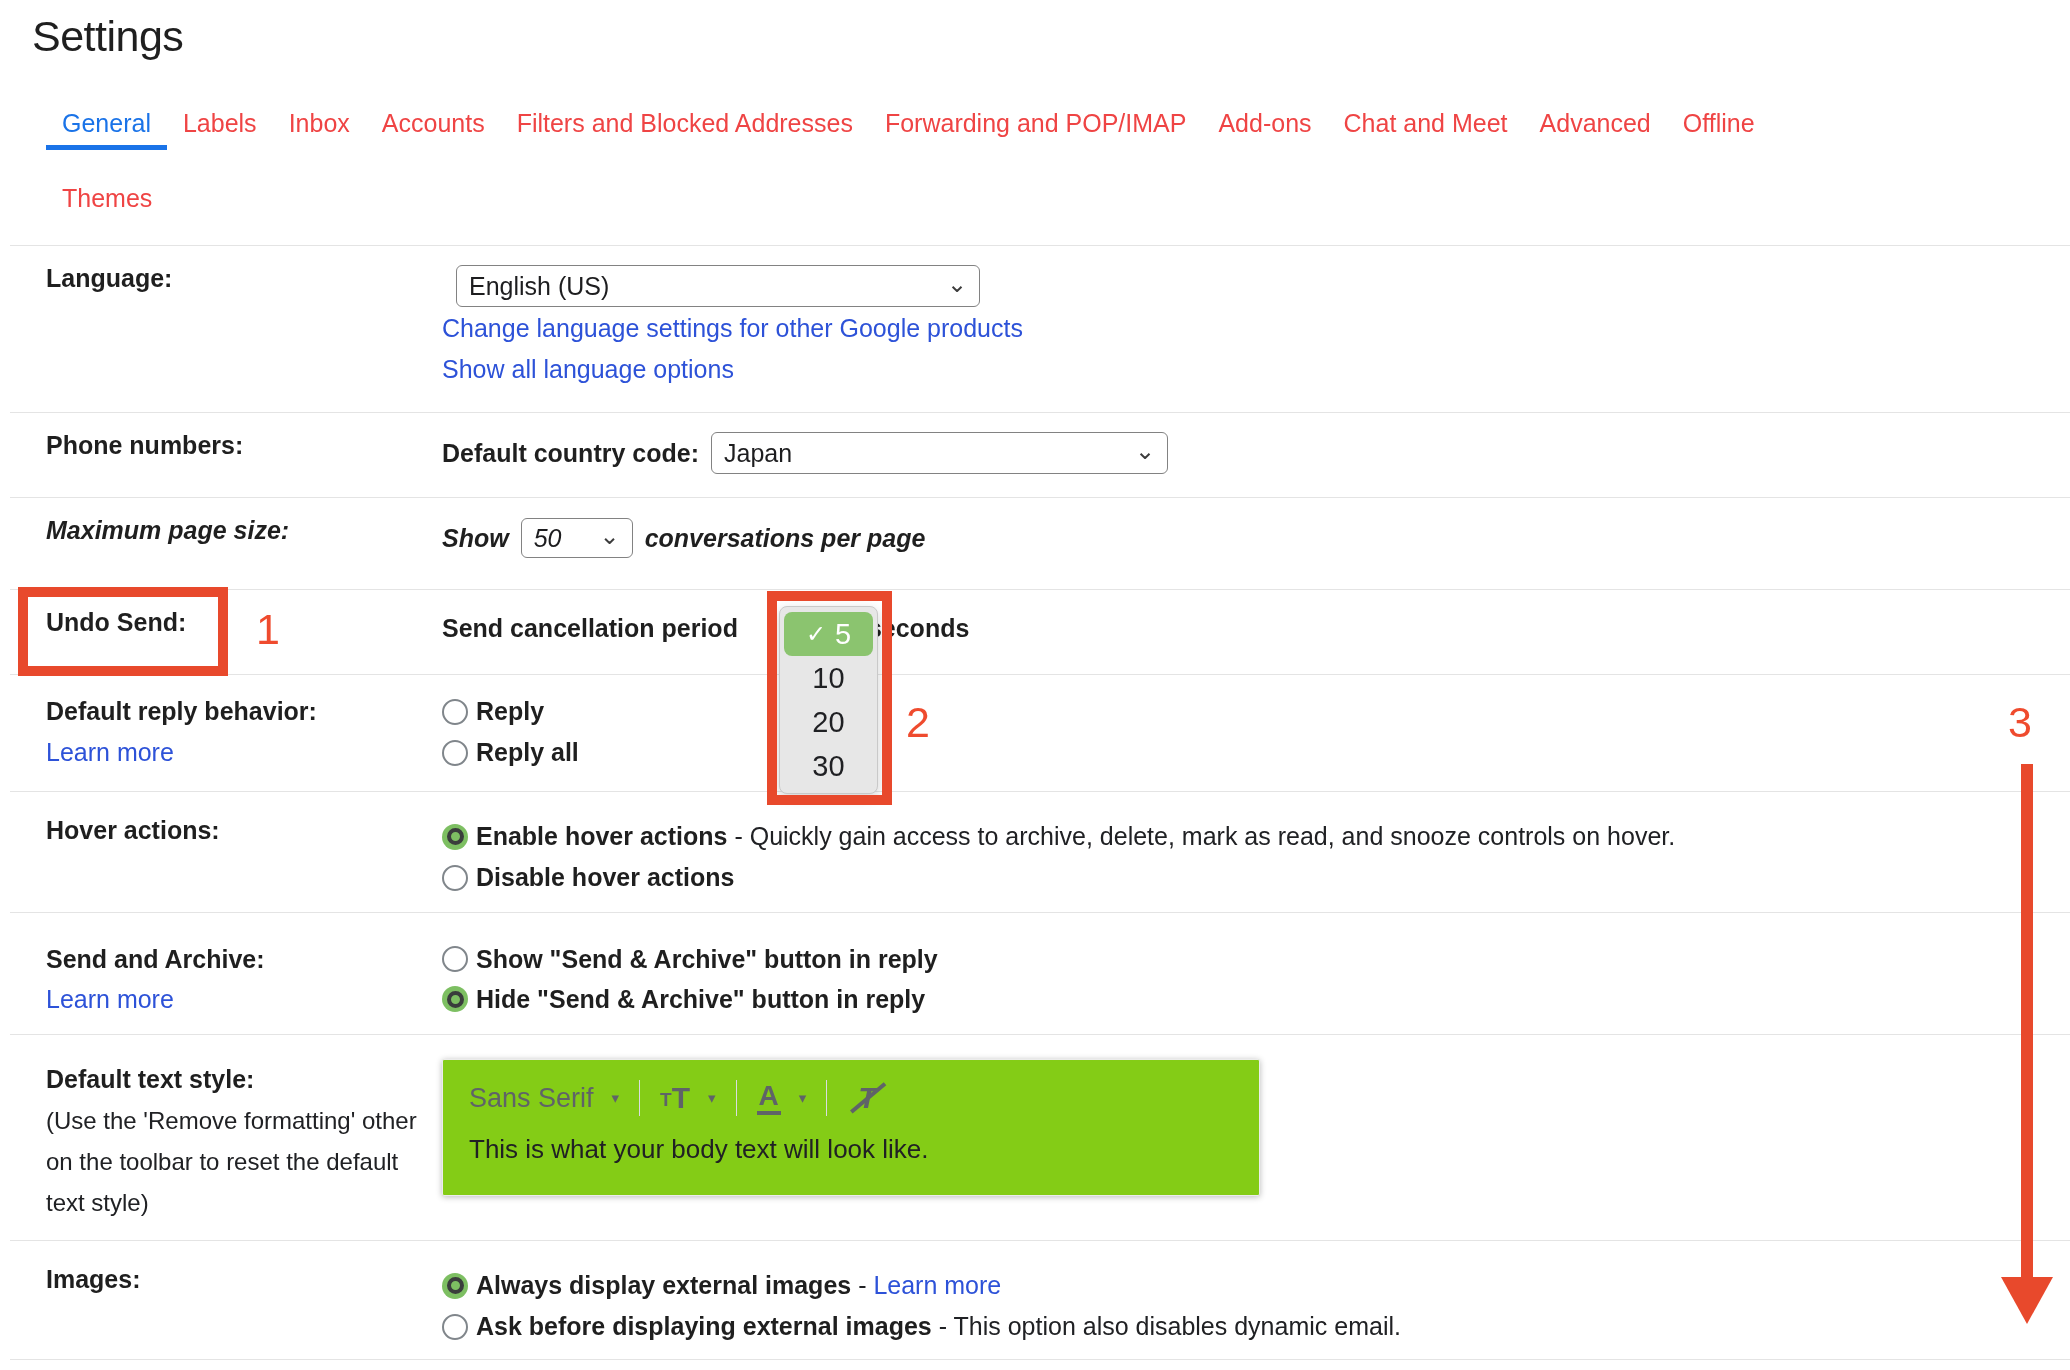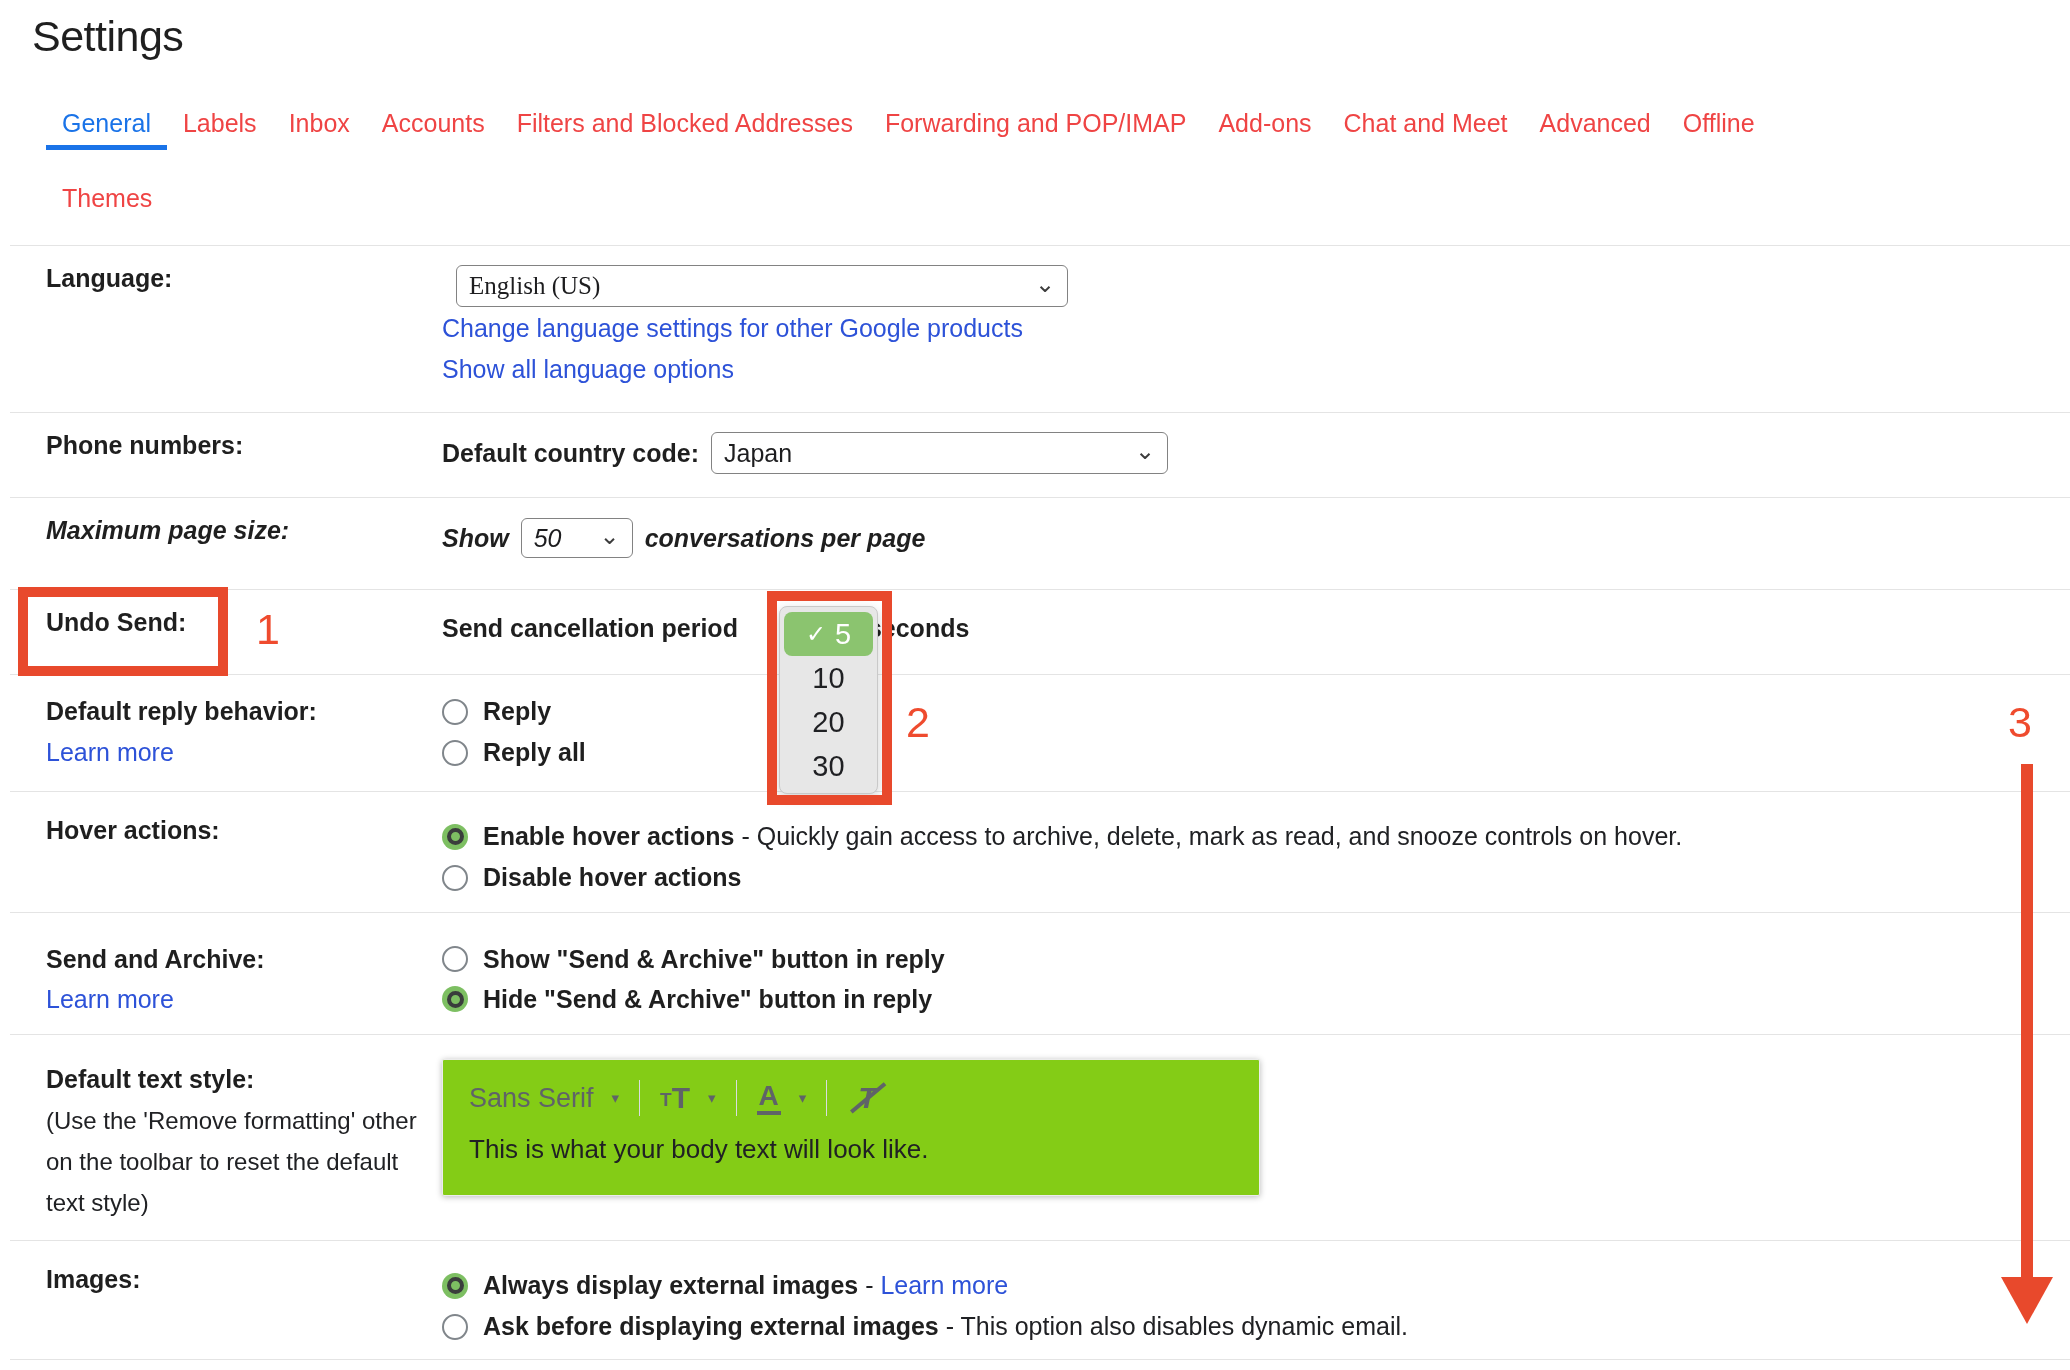--- a/index.html
+++ b/index.html
@@ -19,33 +19,33 @@
   .h-language{height:167px;--pt:18px;}
   .h-phone{height:85px;--pt:18px;}
   .h-maxpage{height:92px;font-style:italic;--pt:18px;}
   .h-undo{height:85px;--pt:18px;}
   .h-reply{height:117px;--pt:16px;}
   .h-hover{height:121px;--pt:24px;}
   .h-send{height:122px;--pt:26px;}
   .h-style{height:206px;--pt:24px;}
   .h-images{height:119px;--pt:24px;}
   .cline{display:flex;align-items:center;height:44px;}
-  .optline{display:flex;align-items:center;height:41px;gap:15px;}
+  .optline{display:flex;align-items:center;height:41px;gap:8px;}
   .optline.h40{height:40px;}
   .b{font-weight:700;color:#1f1f1f;}
   .reg{font-weight:400;color:#202124;}
   .link{color:#2d52d8;text-decoration:none;font-size:25px;display:flex;align-items:center;height:41px;cursor:pointer;}
   .sublabel .link{height:41px;font-weight:400;}
   .note{font-weight:400;font-size:24px;color:#202124;height:41px;display:flex;align-items:center;white-space:nowrap;}
   
   .select{position:relative;display:inline-flex;align-items:center;box-sizing:border-box;height:42px;
           border:1.5px solid #828282;border-radius:6px;background:#fff;padding:0 34px 0 12px;cursor:pointer;}
   .select .sval{font-size:25px;color:#1d1d1f;}
   .select .chev{position:absolute;right:12px;top:50%;transform:translateY(-58%);font-size:24px;color:#3c3c3c;}
-  .w-english{width:612px;margin-left:14px;font-family:Liberation Serif, serif;}
+  .w-english{width:524px;margin-left:14px;}
   .w-japan{width:457px;margin-left:12px;}
   .w-50{width:112px;height:40px;margin:0 12px;}
   .spacer-dd{width:130px;flex:none;}
   
   .radio{width:26px;height:26px;flex:none;border-radius:50%;border:2.5px solid #80868b;background:#fff;box-sizing:border-box;cursor:pointer;}
   .radio.sel{border:none;background:#7dbf62;display:flex;align-items:center;justify-content:center;}
   .radio.sel::after{content:"";width:9px;height:9px;border:4.5px solid #3a3d3c;border-radius:50%;background:#7dbf62;}
   
   .style-panel{box-sizing:border-box;width:818px;height:137px;background:#84cc16;border:1px solid #ececec;
                border-radius:2px;box-shadow:0 1px 6px rgba(0,0,0,0.28);padding:16px 26px 0 26px;}

